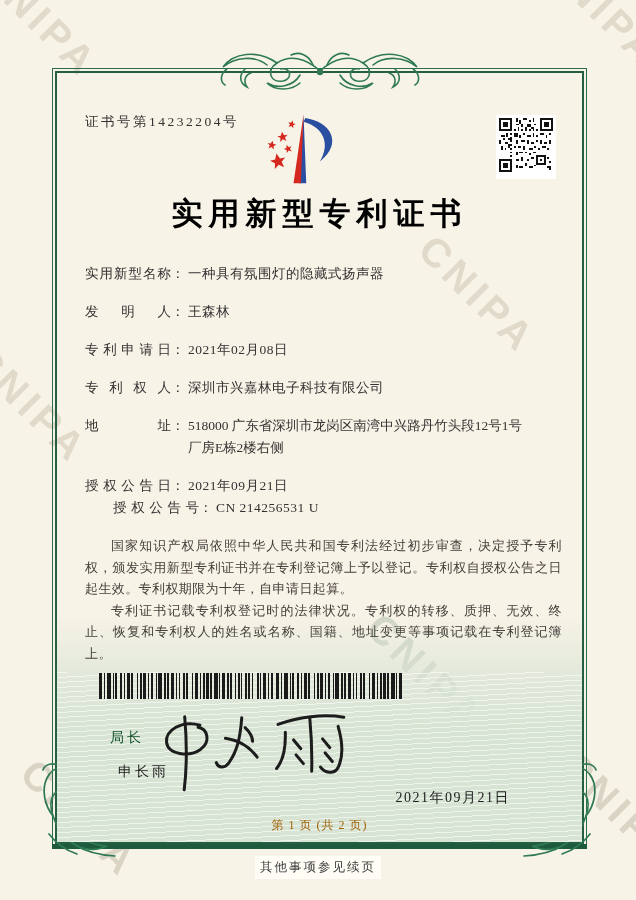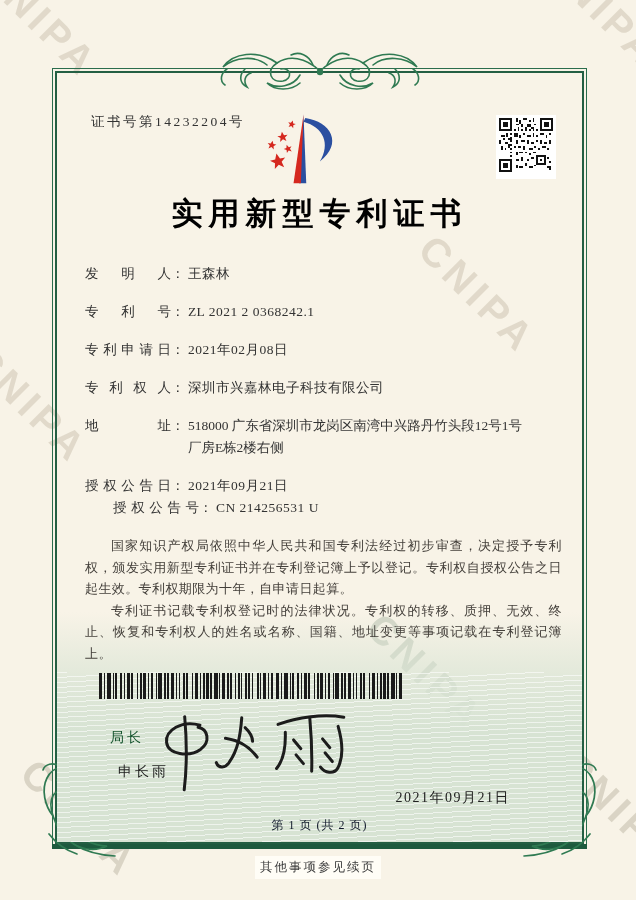--- a/index.html
+++ b/index.html
@@ -62,21 +62,21 @@
   .ornament-top {
     position:absolute; left:50%; top:-24px; transform:translateX(-50%);
     width:230px; height:52px;
   }
   .corner-orn { position:absolute; width:84px; height:104px; }
   .corner-orn.bl { left:-18px; bottom:-16px; }
   .corner-orn.br { right:-18px; bottom:-16px; transform:scaleX(-1); }
 
   
   .cert-no {
-    position:absolute; left:34px; top:40px;
+    position:absolute; left:28px; top:40px;
     font-size:13.5px; letter-spacing:2.5px; color:#333;
   }
   .logo { position:absolute; left:50%; top:36px; transform:translateX(-62%); }
   .qr-box {
     position:absolute; right:26px; top:42px; background:#fff; padding:3px;
   }
   .title {
     position:absolute; left:0; right:0; top:120px;
     text-align:center; font-size:31px; font-weight:bold;
     letter-spacing:6px; color:#000000;
@@ -107,21 +107,21 @@
     font-family:Liberation Serif, serif;margin-left:11px; }
   .sig-name  { position:absolute; left:42px; top:690px; font-size:14px; letter-spacing:3px; color:#222;
     font-family:"Liberation Sans","DejaVu Sans",sans-serif;margin-left:19px; }
   .sig-script { position:absolute; left:96px; top:634px; transform:rotate(-2deg); }
   .issue-date {
     position:absolute; right:72px; top:716px;
     font-size:14px; letter-spacing:1.5px; color:#222;
   }
   .page-info {
     position:absolute; left:0; right:0; bottom:8px;
-    text-align:center; font-size:12px; letter-spacing:1px; color:#0f172a;
+    text-align:center; font-size:12px; letter-spacing:1px; color:#a16207;
   }
   .continuation {
     position:absolute; left:50%; top:856px; transform:translateX(-50%);
     background:#fffdf6; padding:3px 5px;
     font-size:12.5px; letter-spacing:2px; color:#3b3b3b;
   }
 </style>
 </head>
 <body>
 
@@ -239,30 +239,30 @@
           <path d="M9 22h2v1h-2z M12 21h1v2h-1z M15 22h1v1h-1z M17 21h2v1h-2z M26 21h1v1h-1z M27 23h1v1h-1z"></path>
           <path d="M9 25h1v2h-1z M11 26h2v1h-2z M14 24h1v2h-1z M16 26h2v1h-2z M19 25h1v1h-1z M26 26h2v1h-2z M27 27h1v1h-1z"></path>
         </g>
       </svg>
     </div>
 
     <div class="title">实用新型专利证书</div>
 
     <div class="body-text">
 
+      <div class="f-row">
+        <span class="f-label">实用新型名称</span><span class="f-colon">：</span>
+        <span class="f-value">一种具有氛围灯的隐藏式扬声器</span>
+      </div>
 
       <div class="f-row">
         <span class="f-label">发明人</span><span class="f-colon">：</span>
         <span class="f-value">王森林</span>
       </div>
 
-      <div class="f-row">
-        <span class="f-label">专利号</span><span class="f-colon">：</span>
-        <span class="f-value">ZL 2021 2 0368242.1</span>
-      </div>
 
       <div class="f-row">
         <span class="f-label">专利申请日</span><span class="f-colon">：</span>
         <span class="f-value">2021年02月08日</span>
       </div>
 
       <div class="f-row">
         <span class="f-label">专利权人</span><span class="f-colon">：</span>
         <span class="f-value">深圳市兴嘉林电子科技有限公司</span>
       </div>

